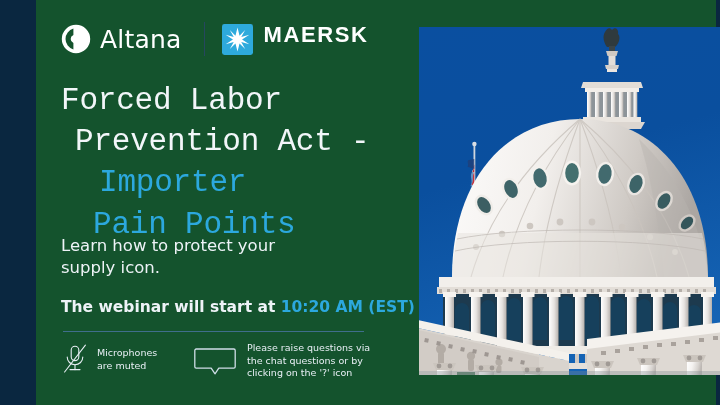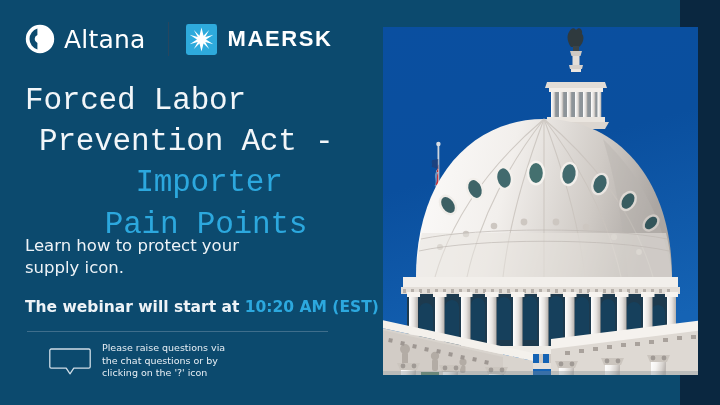--- a/index.html
+++ b/index.html
@@ -5,59 +5,60 @@
   * { margin:0; padding:0; box-sizing:border-box; }
   html, body {
     width:720px; height:405px;
     background:#0a2740;
     font-family:"Liberation Sans", sans-serif;
     overflow:hidden;
   }
   #slide {
     position:relative;
     width:680px; height:405px;
-    background:#0c4a6e;
+    background:#14532d;
+    margin-left:36px;
   }
 
   
   #logo-bar {
     position:absolute; left:25px; top:22px;
     display:flex; align-items:center;
   }
   .altana-lockup { display:flex; align-items:center; gap:9px; }
   .altana-mark { width:30px; height:30px; display:block; }
   .altana-word {
     color:#ffffff; font-size:25px; letter-spacing:.2px;
     font-weight:400; line-height:1;
     font-family:"DejaVu Sans", sans-serif;
   }
   .logo-divider {
     width:1px; height:34px; background:#26465f;
     margin:0 17px 0 22px;
   }
-  .maersk-lockup { display:flex; align-items:center; gap:11px; }
+  .maersk-lockup { display:flex; align-items:flex-start; gap:11px; }
   .maersk-mark { width:31px; height:31px; display:block; }
   .maersk-word {
     color:#ffffff; font-size:22px; font-weight:700;
     letter-spacing:1.6px; line-height:1;
     font-family:"Liberation Sans", sans-serif;
   }
 
   
   #headline {
     position:absolute; left:25px; top:80px; width:330px;
     font-family:Liberation Mono, monospace;
     font-weight:300;
     font-size:31px;
     line-height:1.33;
     letter-spacing:-0.2px;
   }
   .hl-line { display:block; white-space:nowrap; }
   .hl-white { color:#f2f6f9; }
-  .hl-accent { color:#2ca8de;text-align:center; }
+  .hl-accent { color:#2ca8de; }
   .hl-indent-1 { padding-left:14px; }
   .hl-indent-2 { padding-left:38px; }
   .hl-indent-3 { padding-left:32px; }
 
   
   #subcopy {
     position:absolute; left:25px; top:235px; width:300px;
     color:#eef3f7;
     font-size:16.5px;
     line-height:1.33;
@@ -161,20 +162,35 @@
   </div>
 
   <div id="webinar-time-line">
     <span class="plain">The webinar will start at </span><span class="time">10:20 AM (EST)</span>
   </div>
 
   <div id="footer-divider"></div>
 
   <div id="footer">
 
+    <div class="footer-item">
+      <span>
+        <svg class="mic-icon" viewBox="0 0 30 34" aria-hidden="true" fill="none" stroke="#e8eff5" stroke-width="1.1" stroke-linecap="round" stroke-linejoin="round">
+          <rect x="11.2" y="4.2" width="7.6" height="14.4" rx="3.8"></rect>
+          <path d="M7.2 15.0 a7.8 7.8 0 0 0 15.6 0"></path>
+          <line x1="15" y1="22.8" x2="15" y2="27.6"></line>
+          <line x1="10.0" y1="27.6" x2="20.0" y2="27.6"></line>
+          <line x1="4.6" y1="30.0" x2="25.4" y2="3.2"></line>
+        </svg>
+      </span>
+      <div id="mic-note" class="footer-text">
+        <div>Microphones</div>
+        <div>are muted</div>
+      </div>
+    </div>
 
     <div id="chat-group">
       <span>
         <svg class="chat-icon" viewBox="0 0 44 32" aria-hidden="true" fill="none" stroke="#cfdde7" stroke-width="1.3" stroke-linecap="round" stroke-linejoin="round">
           <path d="M3.2 3.0 h37.6 a1.4 1.4 0 0 1 1.4 1.4 v16.4 a1.4 1.4 0 0 1 -1.4 1.4
                    h-15.0 l-3.8 5.6 l-3.8 -5.6 h-15.0 a1.4 1.4 0 0 1 -1.4 -1.4
                    v-16.4 a1.4 1.4 0 0 1 1.4 -1.4 Z"></path>
         </svg>
       </span>
       <div id="chat-note" class="footer-text">

